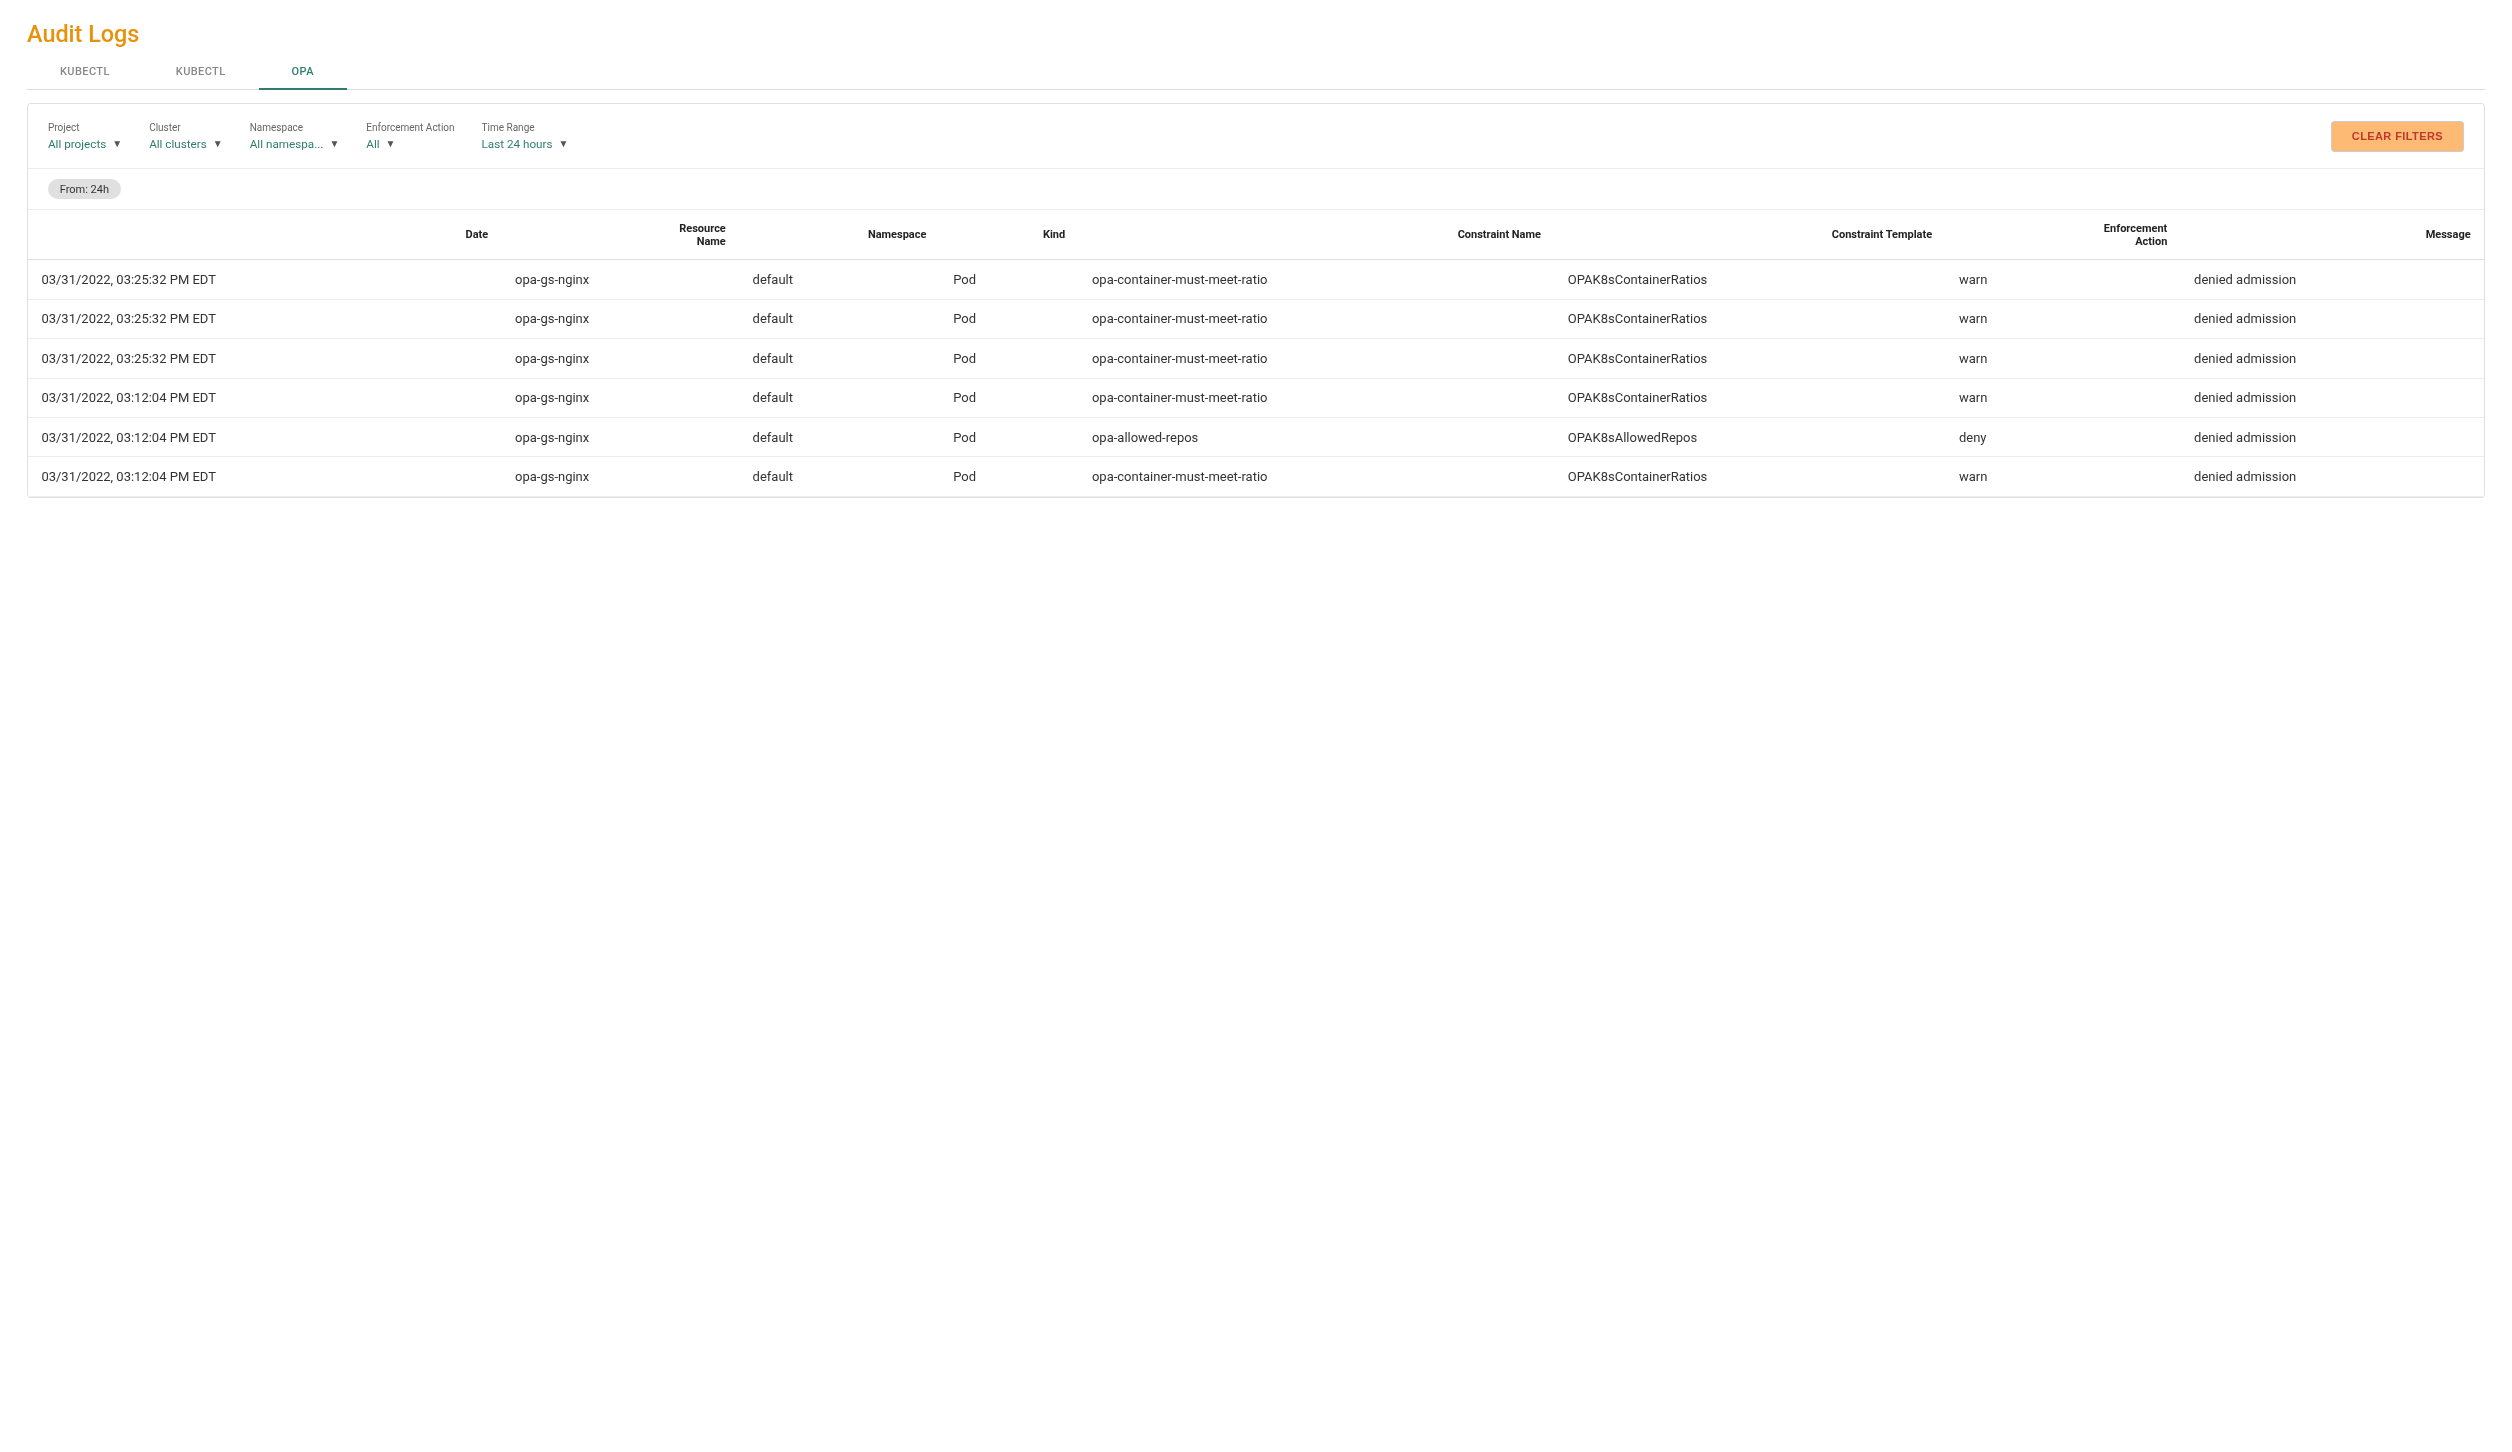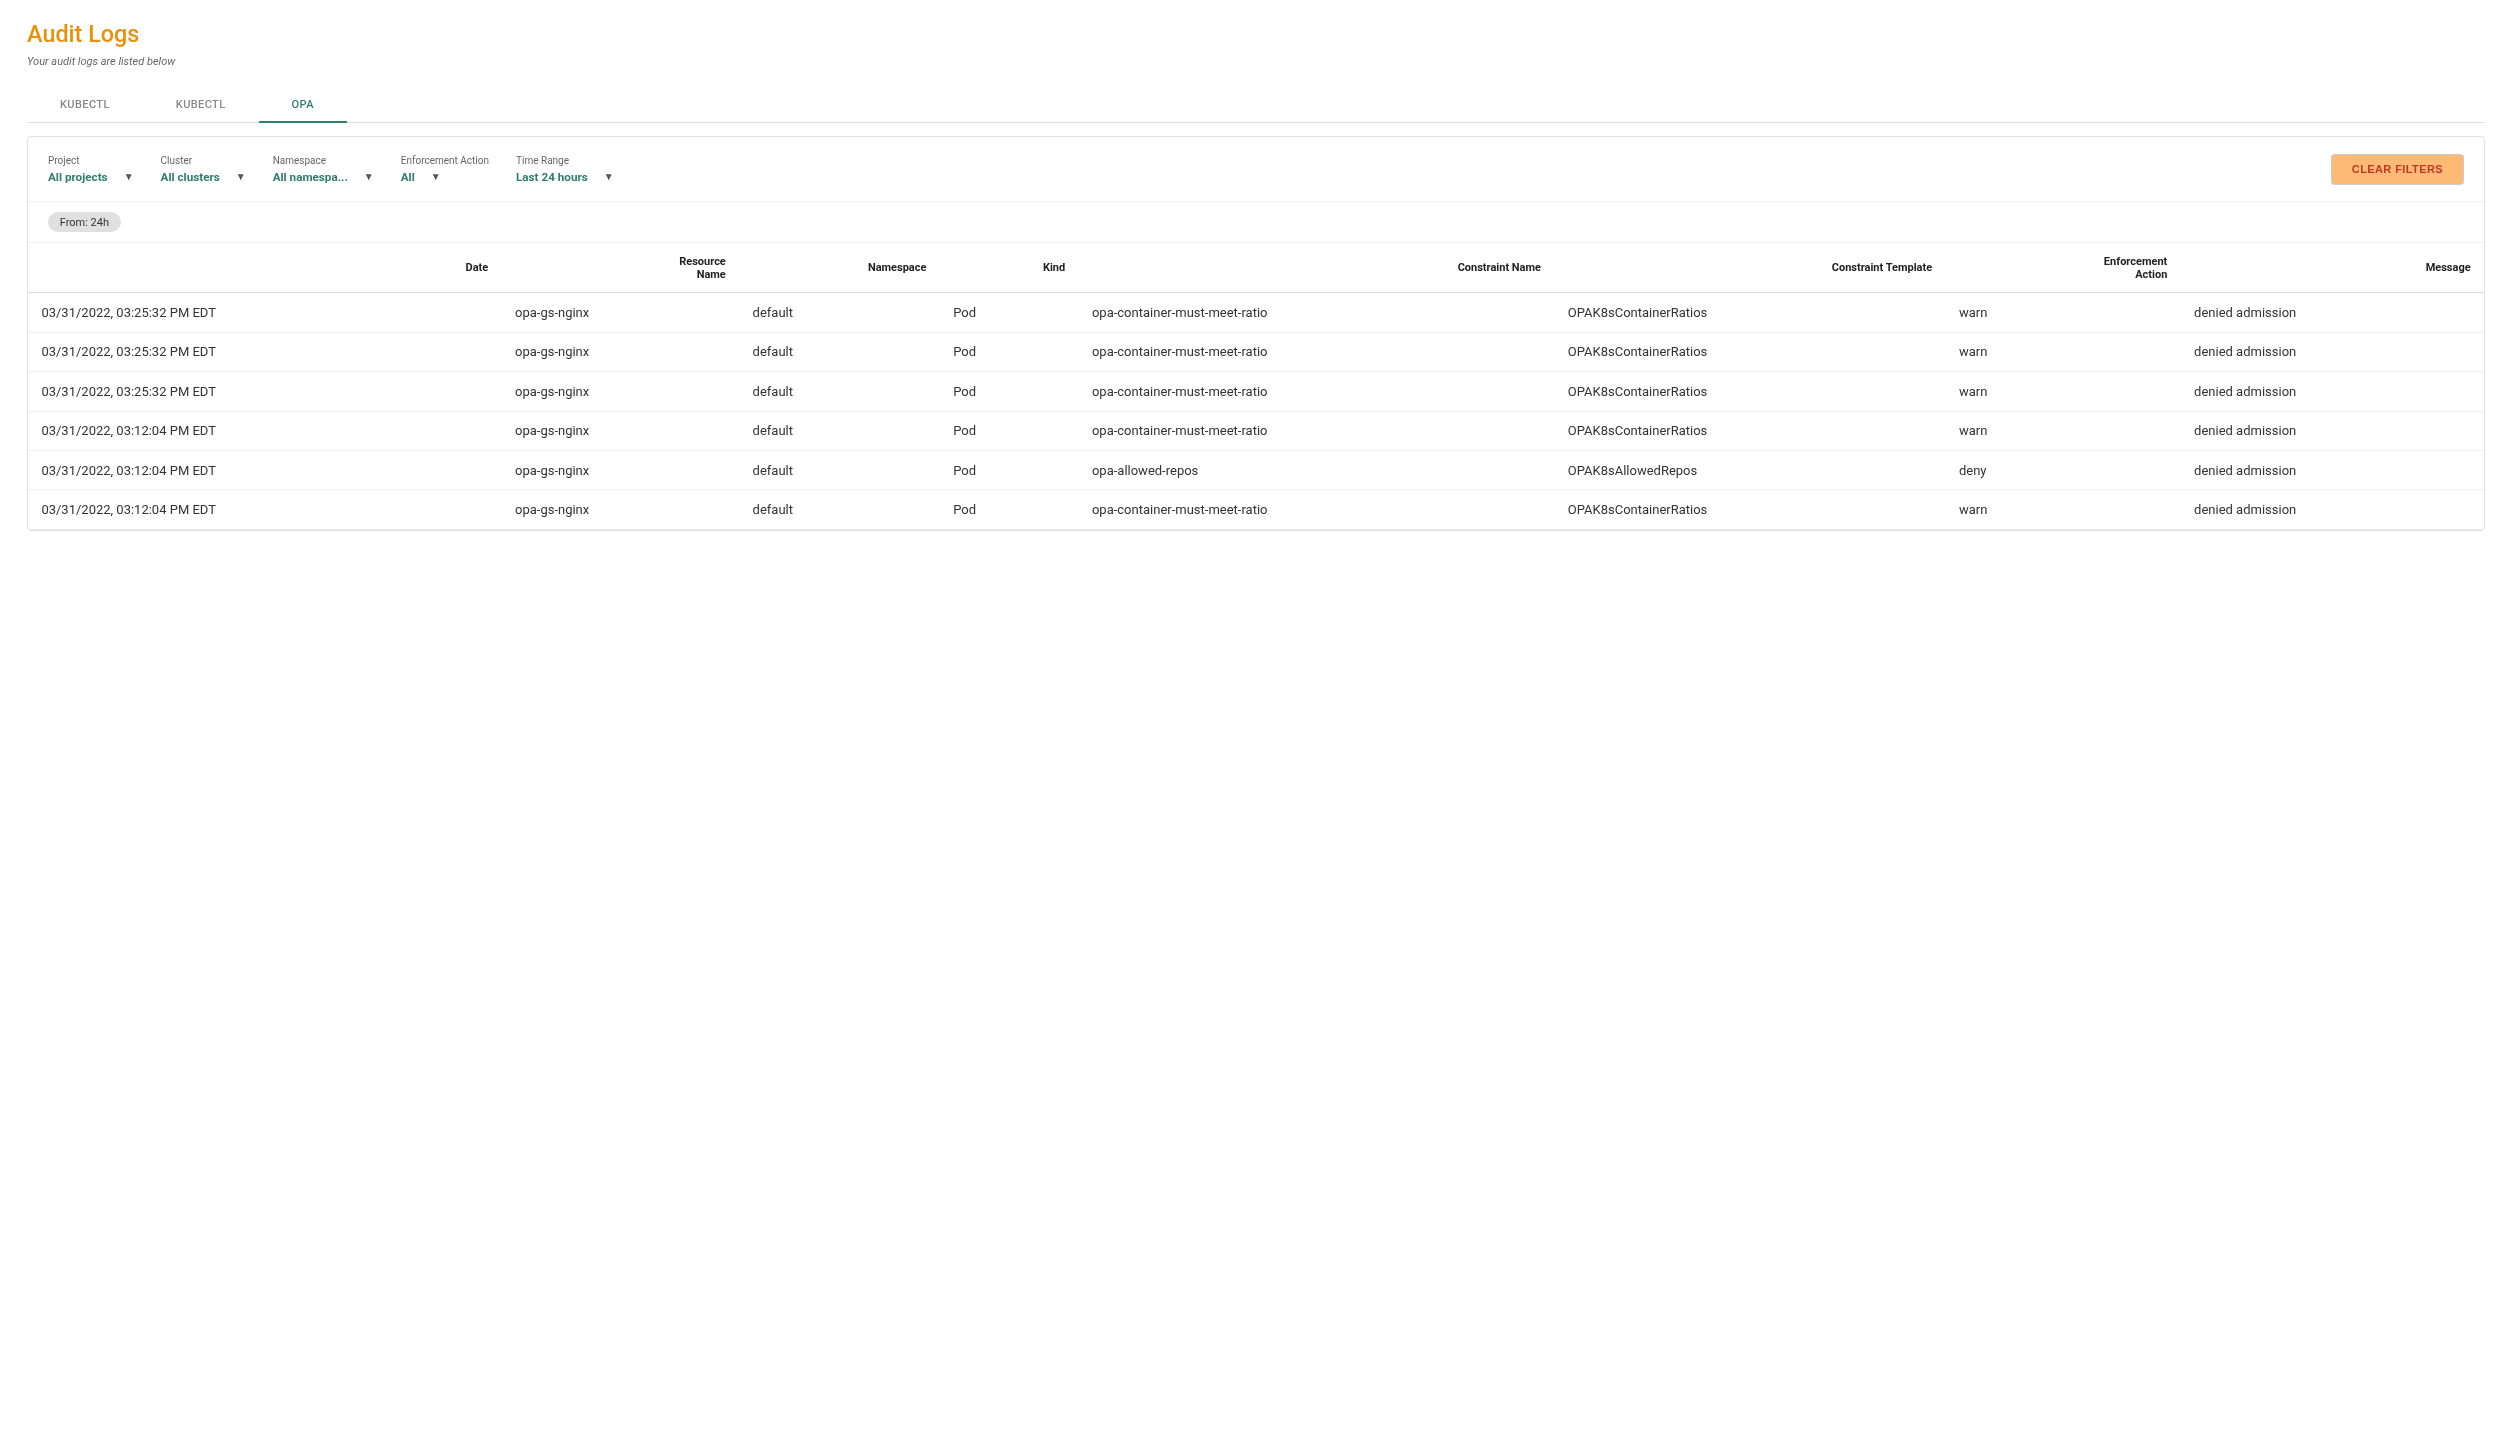--- a/index.html
+++ b/index.html
@@ -64,25 +64,25 @@
       gap: 3.3px;
       justify-content: flex-end;
     }
     .filter-label {
       font-size: 10px;
       color: #666;
     }
     .filter-select {
       display: flex;
       align-items: center;
-      gap: 16px;
+      gap: 6px;
       cursor: pointer;
       color: #2e7d6e;
       font-size: 11.7px;
-      font-weight: 700;
+      font-weight: 400;
     }
     .filter-select .chevron {
       color: #555;
       font-size: 10px;
     }
     .clear-filters-btn {
       margin-left: auto;
       border: 0.8px solid #ccc;
       background: #fdba74;
       color: #c0392b;
@@ -141,21 +141,20 @@
     .col-constraint { min-width: 134px; }
     .col-template { min-width: 150px; }
     .col-enforcement { min-width: 100px; }
     .col-message { min-width: 117px; }
   </style>
 </head>
 <body>
 
 <div class="page-container">
   <h1 class="page-title">Audit Logs</h1>
-  <p class="page-subtitle">Your audit logs are listed below</p>
 
   <div class="tabs-container">
     <div class="tab">KUBECTL</div>
     <div class="tab">KUBECTL</div>
     <div class="tab active">OPA</div>
   </div>
 
   <div class="main-card">
     <div class="filters-row">
 

